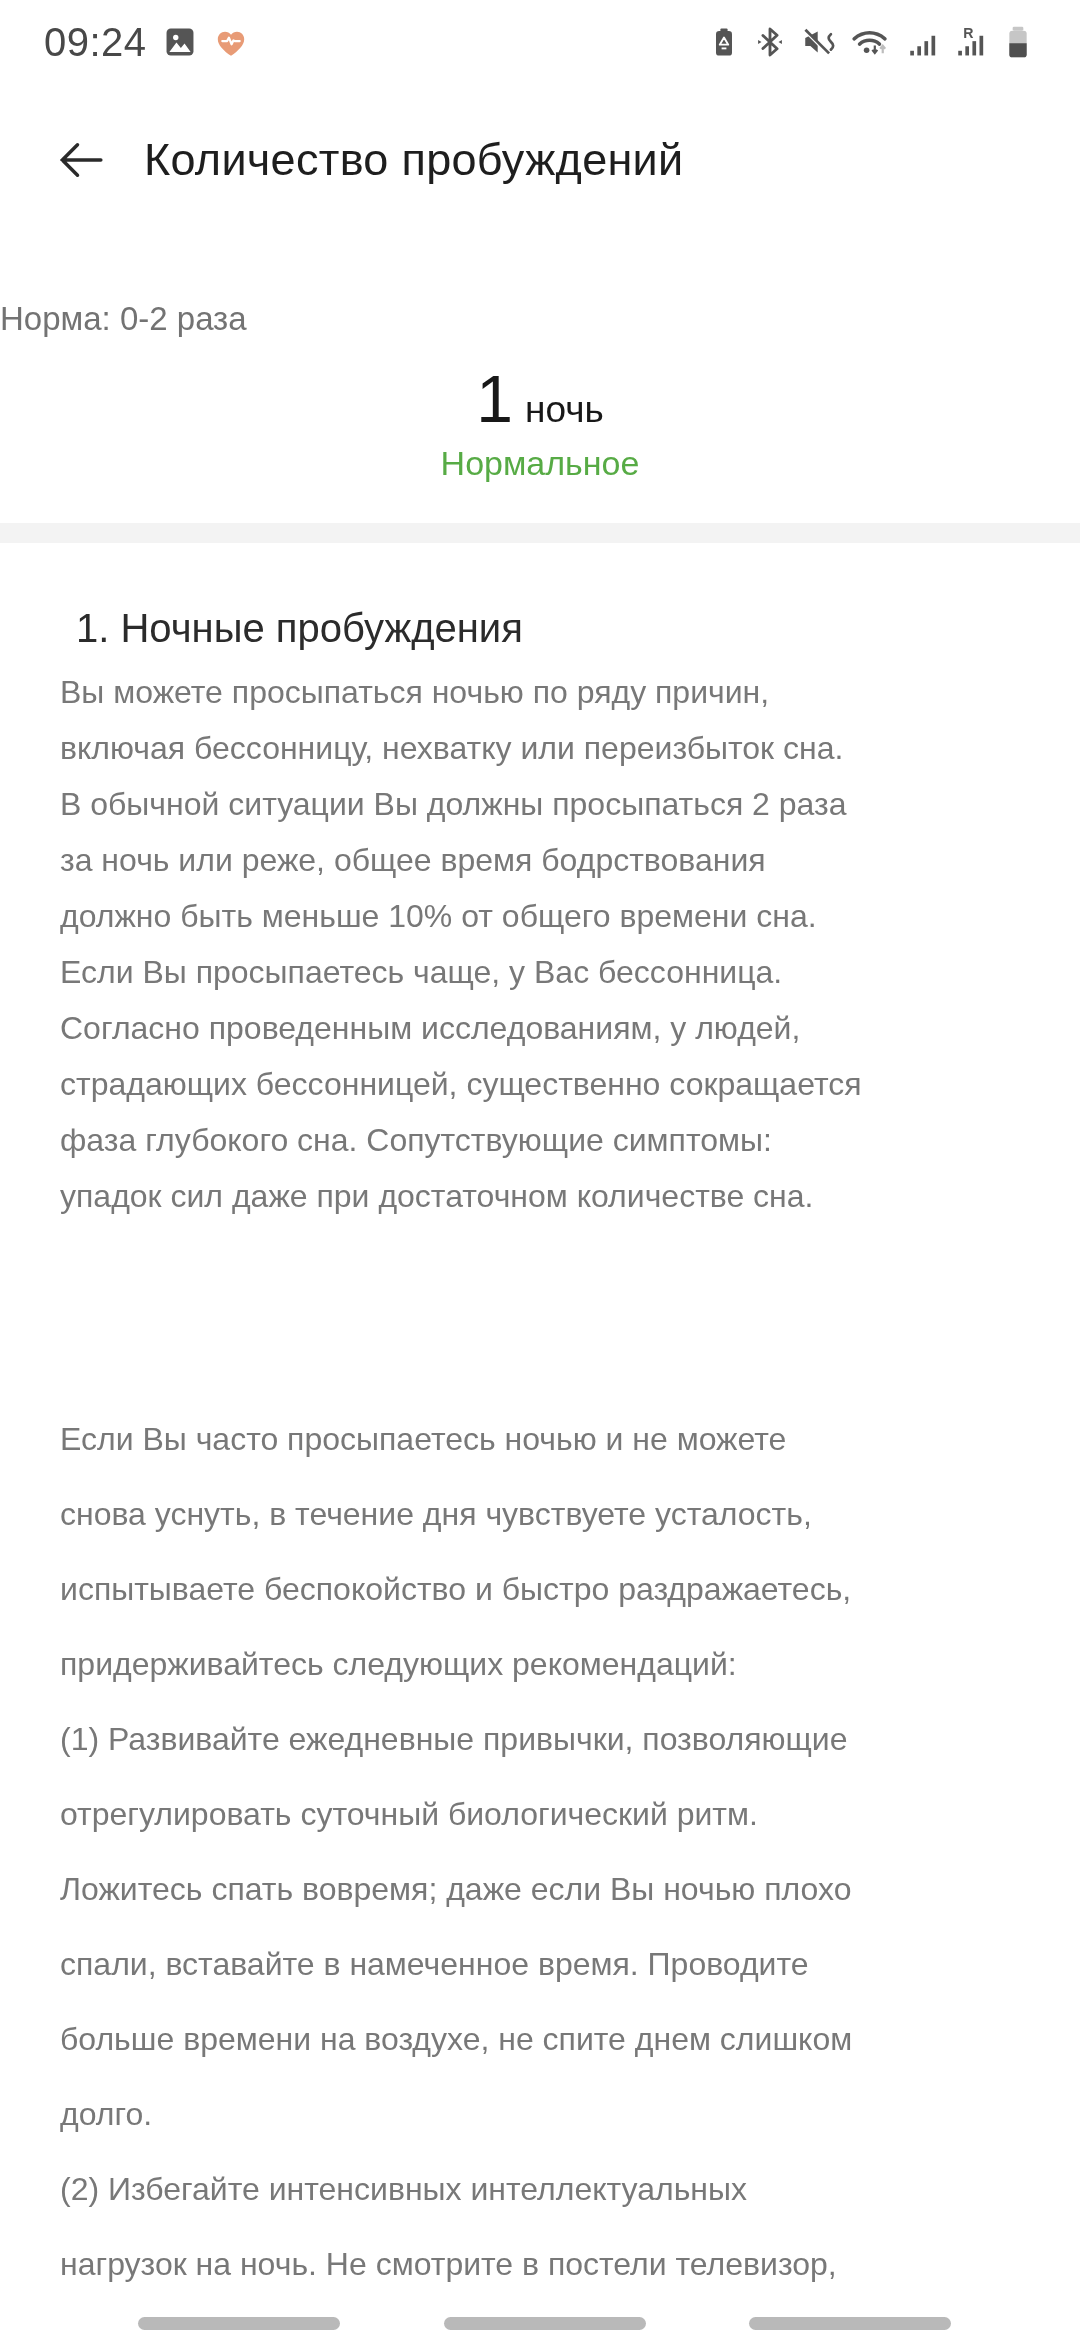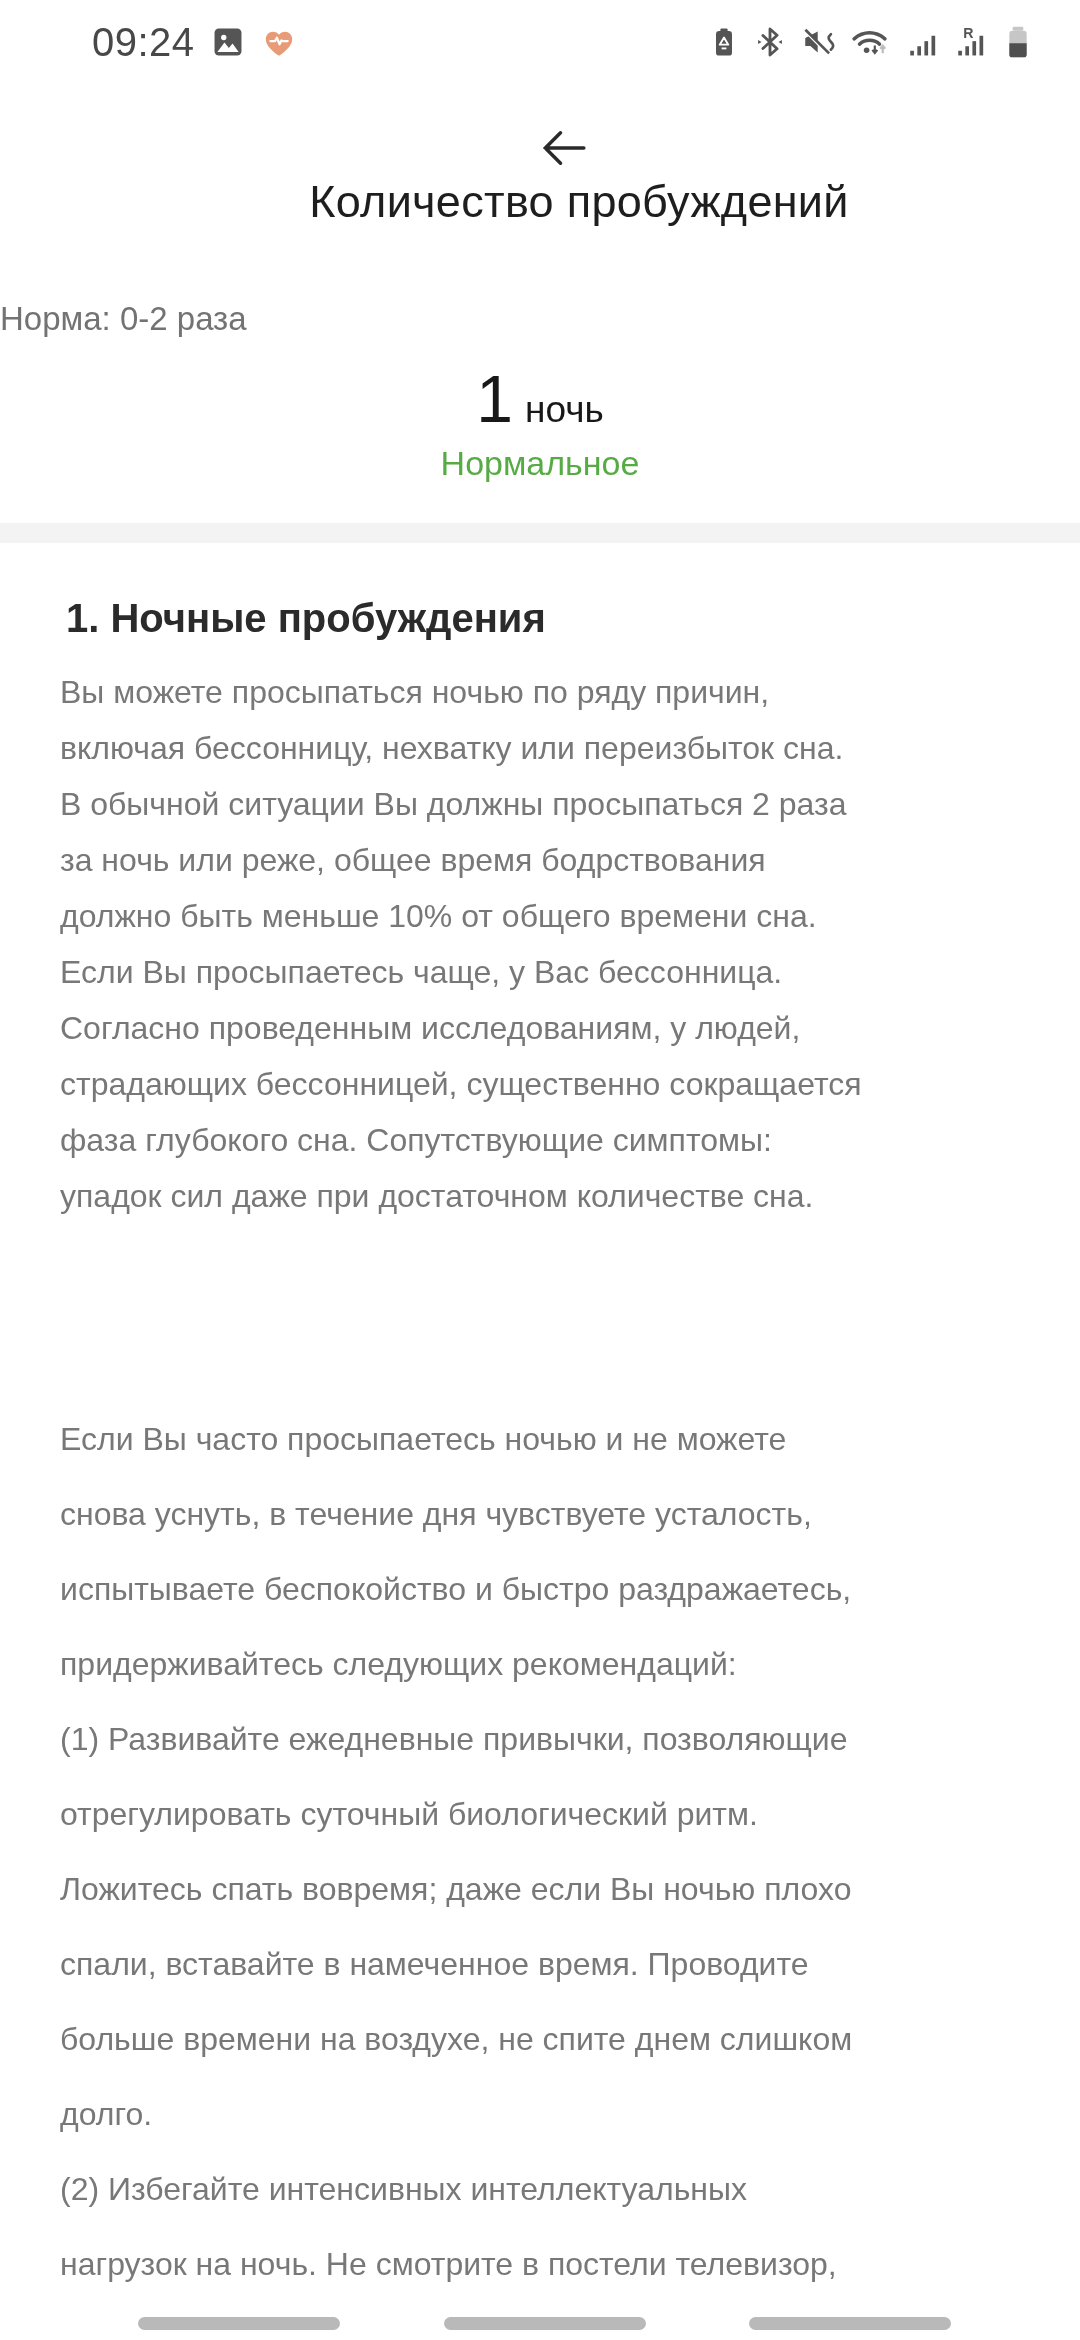--- a/index.html
+++ b/index.html
@@ -3,43 +3,43 @@
 <meta charset="utf-8">
 <style>
   html,body{margin:0;padding:0;background:#ffffff;}
   .screen{position:relative;width:1080px;height:2340px;background:#ffffff;overflow:hidden;
           font-family:"Liberation Sans",sans-serif;}
 
   
   .status-bar{position:absolute;top:0;left:0;right:0;height:76px;display:flex;align-items:center;
               padding:8px 46px 0 44px;box-sizing:border-box;}
   .sb-left{display:flex;align-items:center;gap:16px;}
-  .sb-time{font-size:40px;color:#484848;letter-spacing:0.5px;margin-left:48px;}
+  .sb-time{font-size:40px;color:#484848;letter-spacing:0.5px;}
   .sb-right{margin-left:auto;display:flex;align-items:center;gap:13px;}
   .sb-icon{display:inline-flex;align-items:center;justify-content:center;line-height:0;}
 
   
   .header{position:absolute;top:120px;left:0;right:0;height:80px;display:flex;align-items:center;
-          padding-left:48px;box-sizing:border-box;flex-direction:column;}
+          padding-left:48px;box-sizing:border-box;}
   .back-btn{background:none;border:none;padding:0;width:66px;height:66px;display:flex;
             align-items:center;justify-content:center;cursor:pointer;}
   .page-title{margin:0 0 0 30px;font-size:45px;font-weight:400;color:#1e1e1e;letter-spacing:0.3px;}
 
   
   .norm-label{position:absolute;top:300px;left:0;width:100%;text-align:left;font-size:33px;color:#737373;}
   .value-row{position:absolute;top:364px;left:0;width:100%;display:flex;justify-content:center;
              align-items:baseline;}
   .value{font-size:66px;line-height:70px;color:#181818;}
   .unit{font-size:37px;color:#181818;margin-left:12px;}
   .status-label{position:absolute;top:444px;left:0;width:100%;text-align:center;font-size:34px;color:#57ab45;}
 
   .divider{position:absolute;top:523px;left:0;width:100%;height:20px;background:#f3f3f3;}
 
   
-  .sec-heading{position:absolute;left:60px;width:980px;margin:6px;font-size:40px;font-weight:700;color:#2b2b2b;}
+  .sec-heading{position:absolute;left:60px;width:980px;margin:16px;font-size:40px;font-weight:400;color:#2b2b2b;}
   .sec-body{position:absolute;left:60px;width:985px;margin:0;font-size:32px;color:#787878;white-space:pre-line;}
   .h1{top:590px;}
   .b1{top:664px;line-height:56px;}
   .h2{top:1320px;}
   .b2{top:1402px;line-height:75px;}
 
   
   .nav-bar{position:absolute;left:0;bottom:0;width:100%;height:34px;background:#ffffff;}
   .nav-pill{position:absolute;top:11px;width:202px;height:13px;border-radius:7px;background:#b9b9b9;cursor:pointer;}
   .pill-recents{left:138px;}

